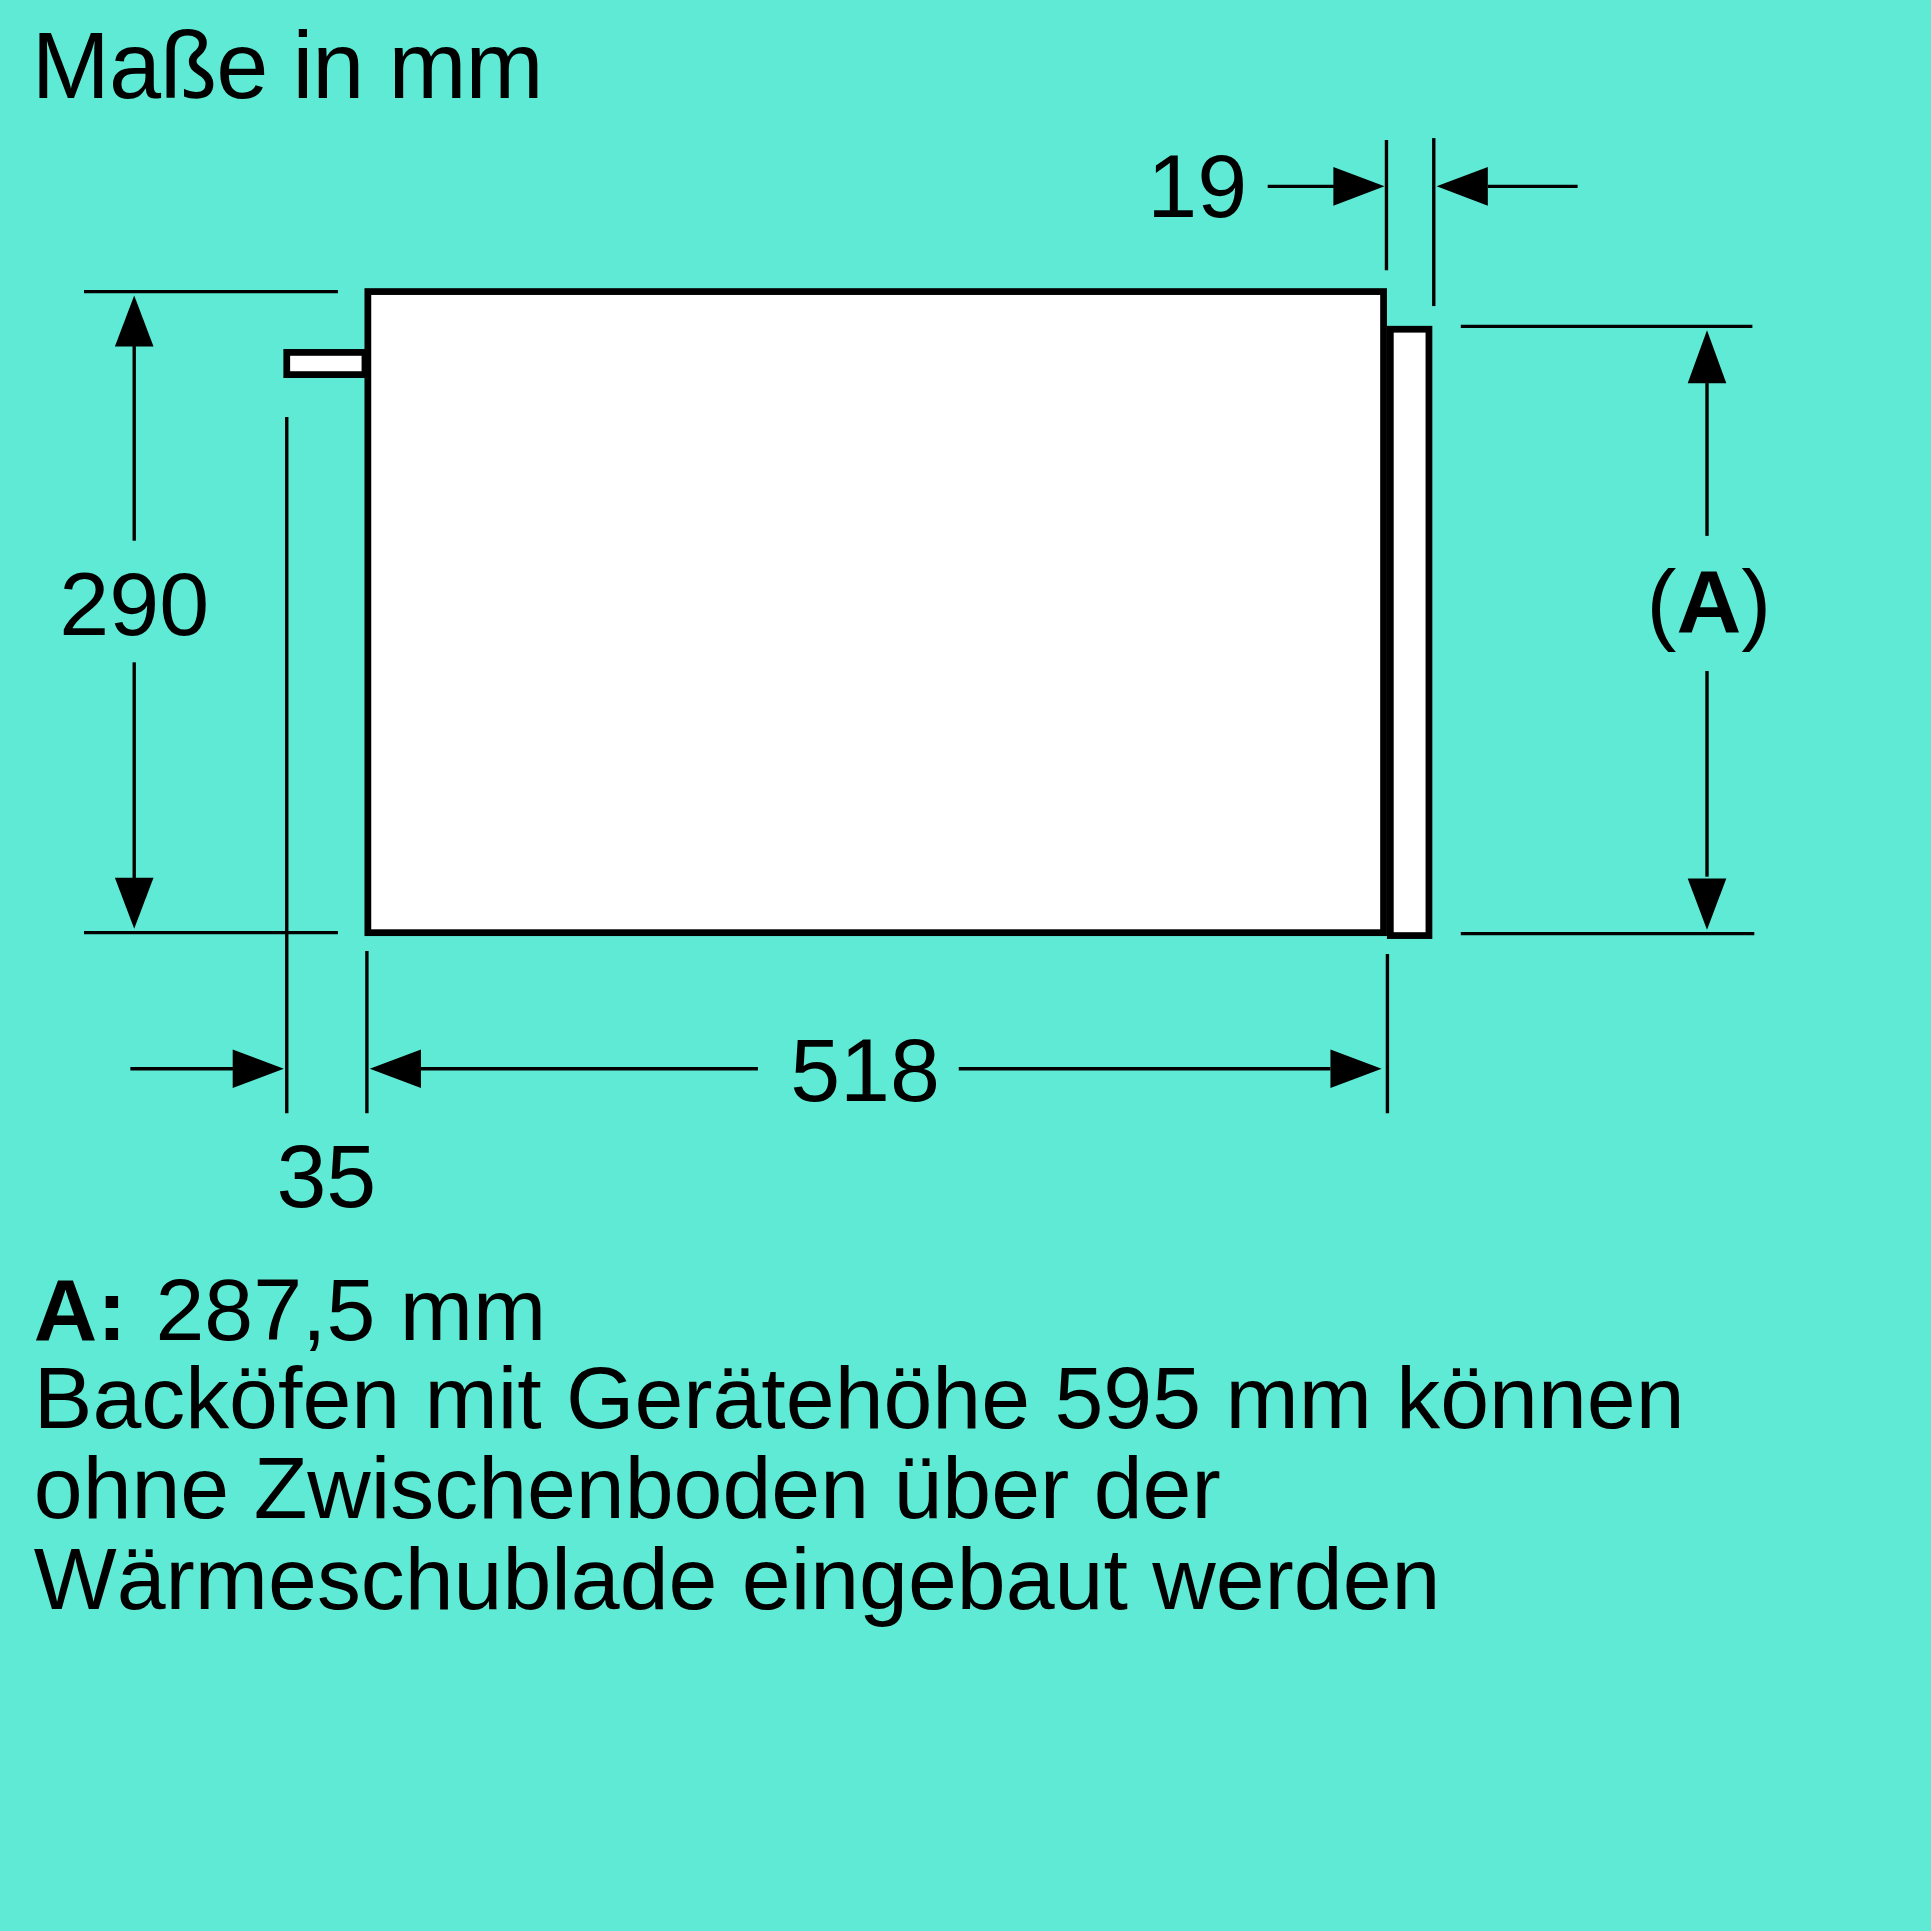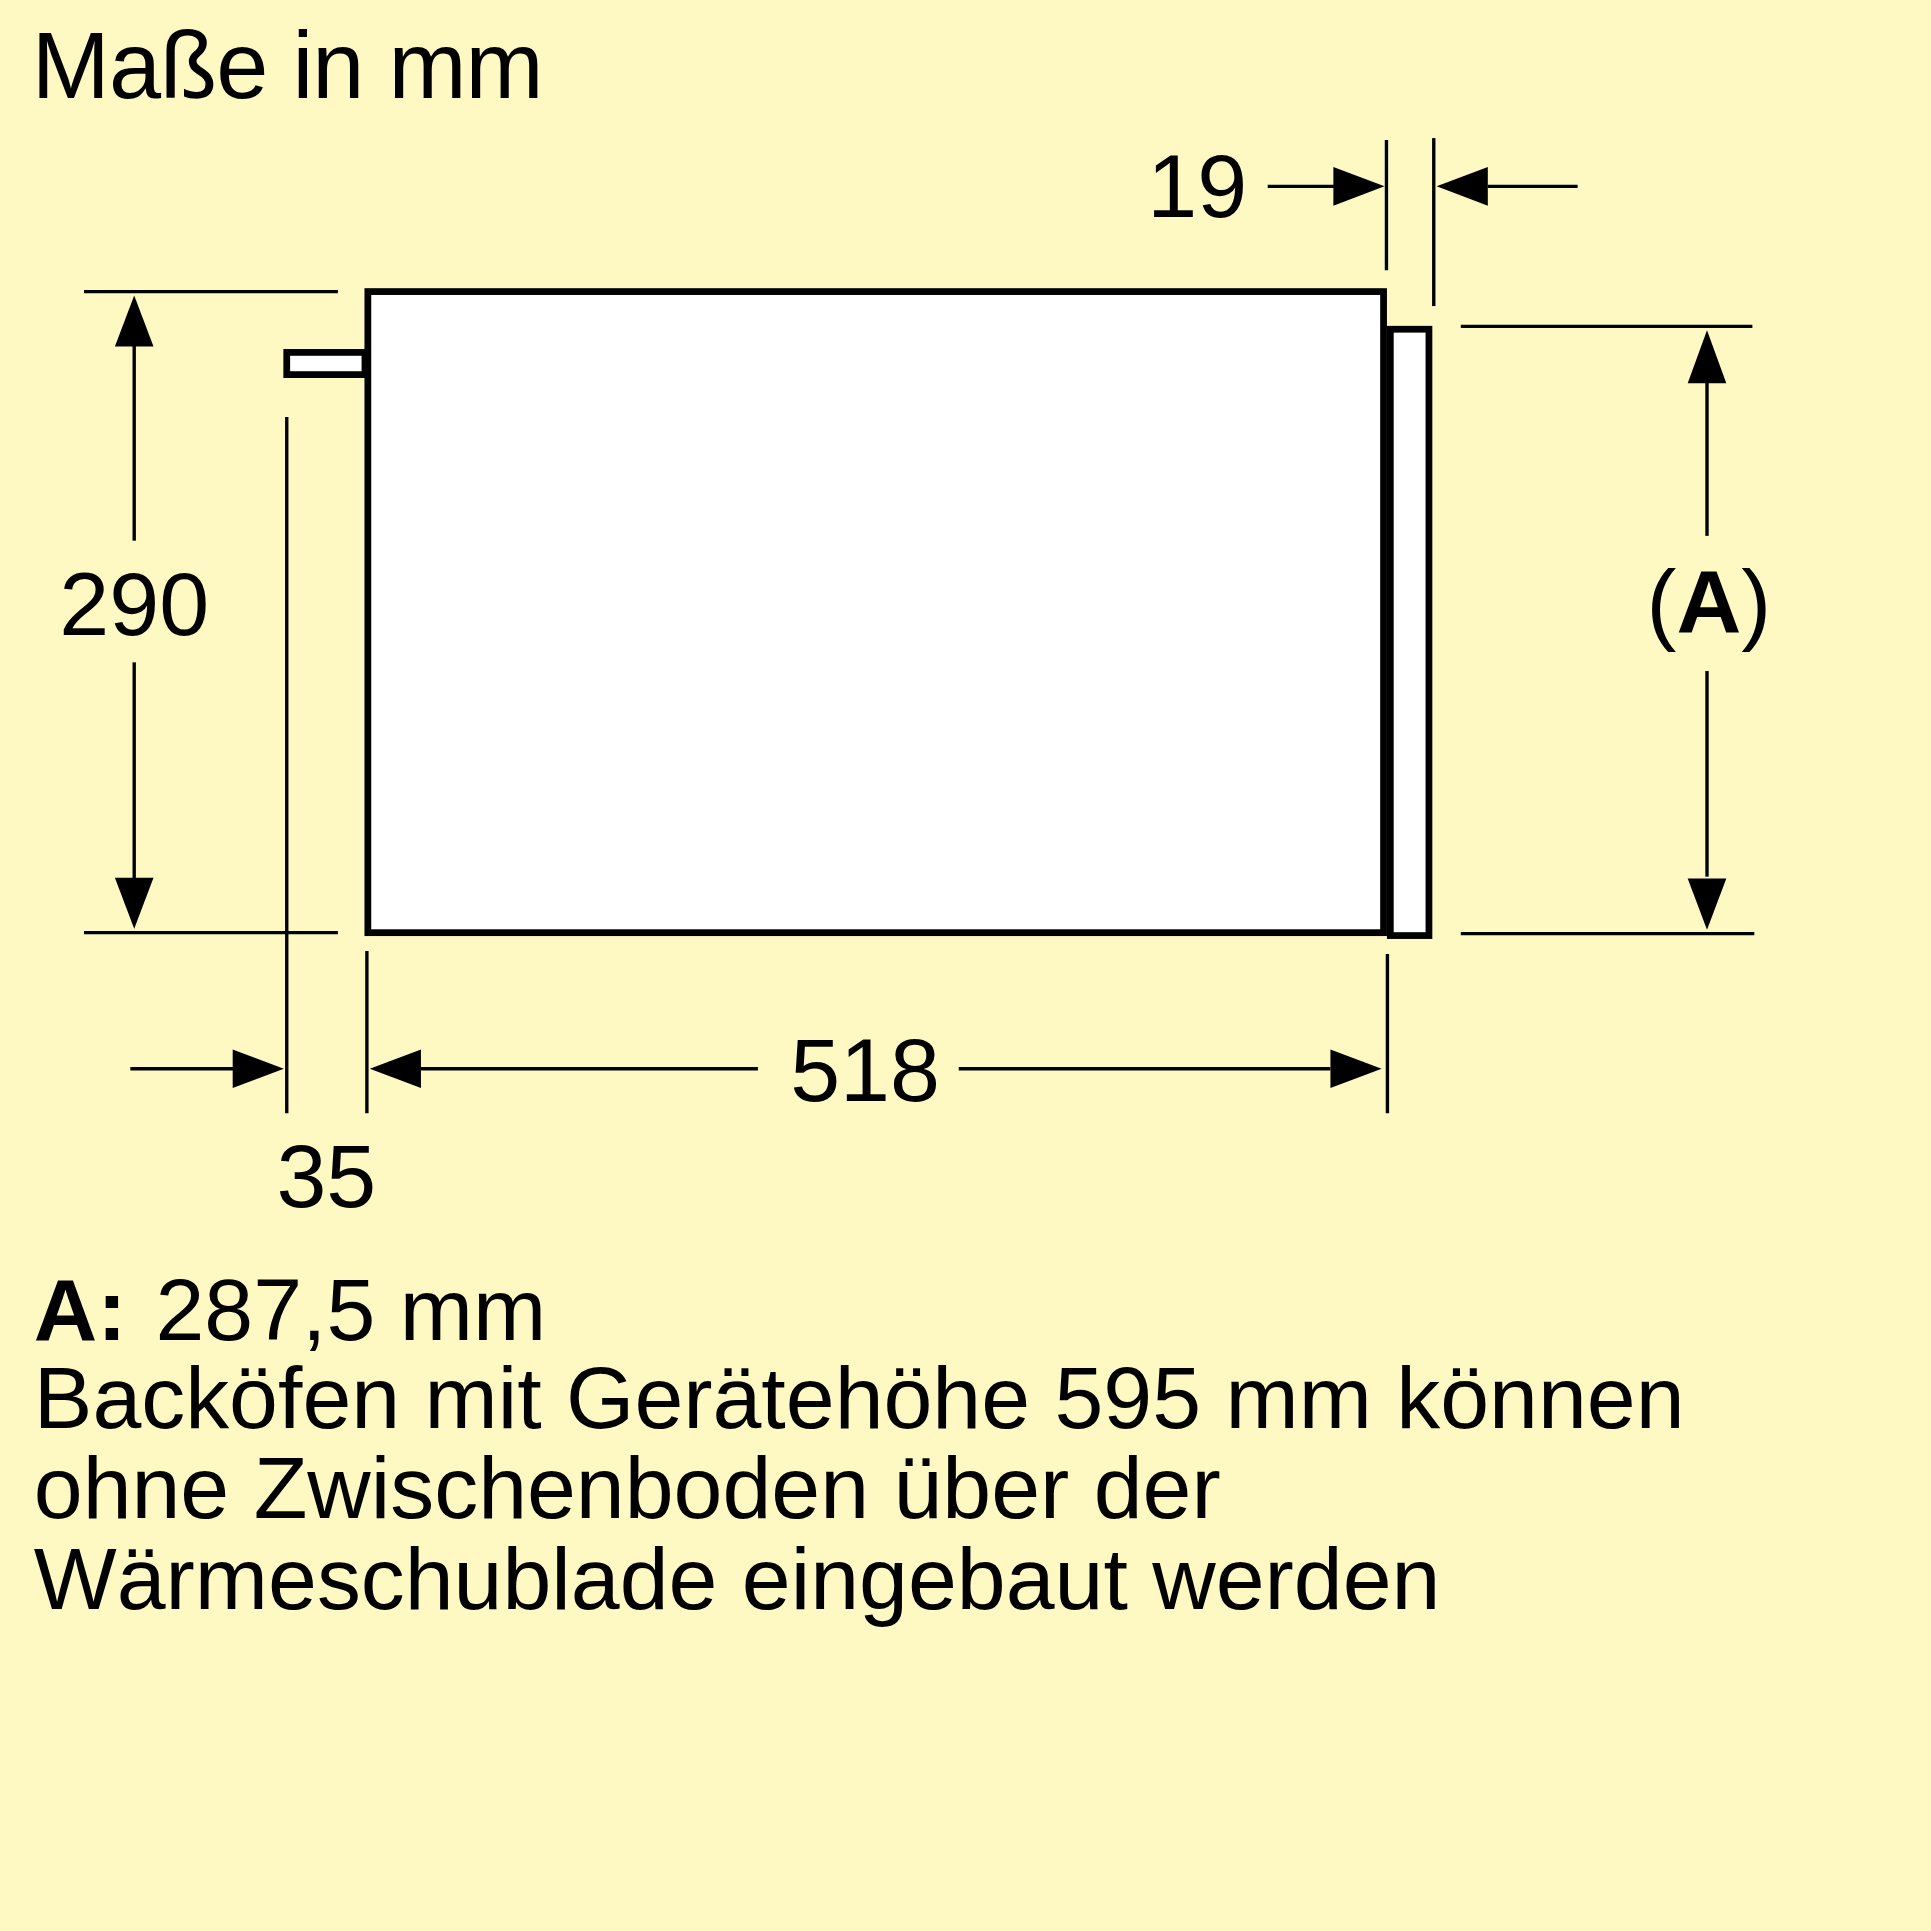--- a/index.html
+++ b/index.html
@@ -7,21 +7,21 @@
     padding: 0;
     width: 1931px;
     height: 1931px;
     background: #ffffff;
     font-family: "Liberation Sans", sans-serif;
   }
   .diagram-wrap {
     position: relative;
     width: 1931px;
     height: 1931px;
-    background: #fef9c3;
+    background: #5eead4;
   }
   svg { display: block; }
   svg text {
     fill: #000000;
     font-family: "Liberation Sans", sans-serif;
   }
   .title-text {
     font-size: 97px;
     letter-spacing: -1px;
   }

